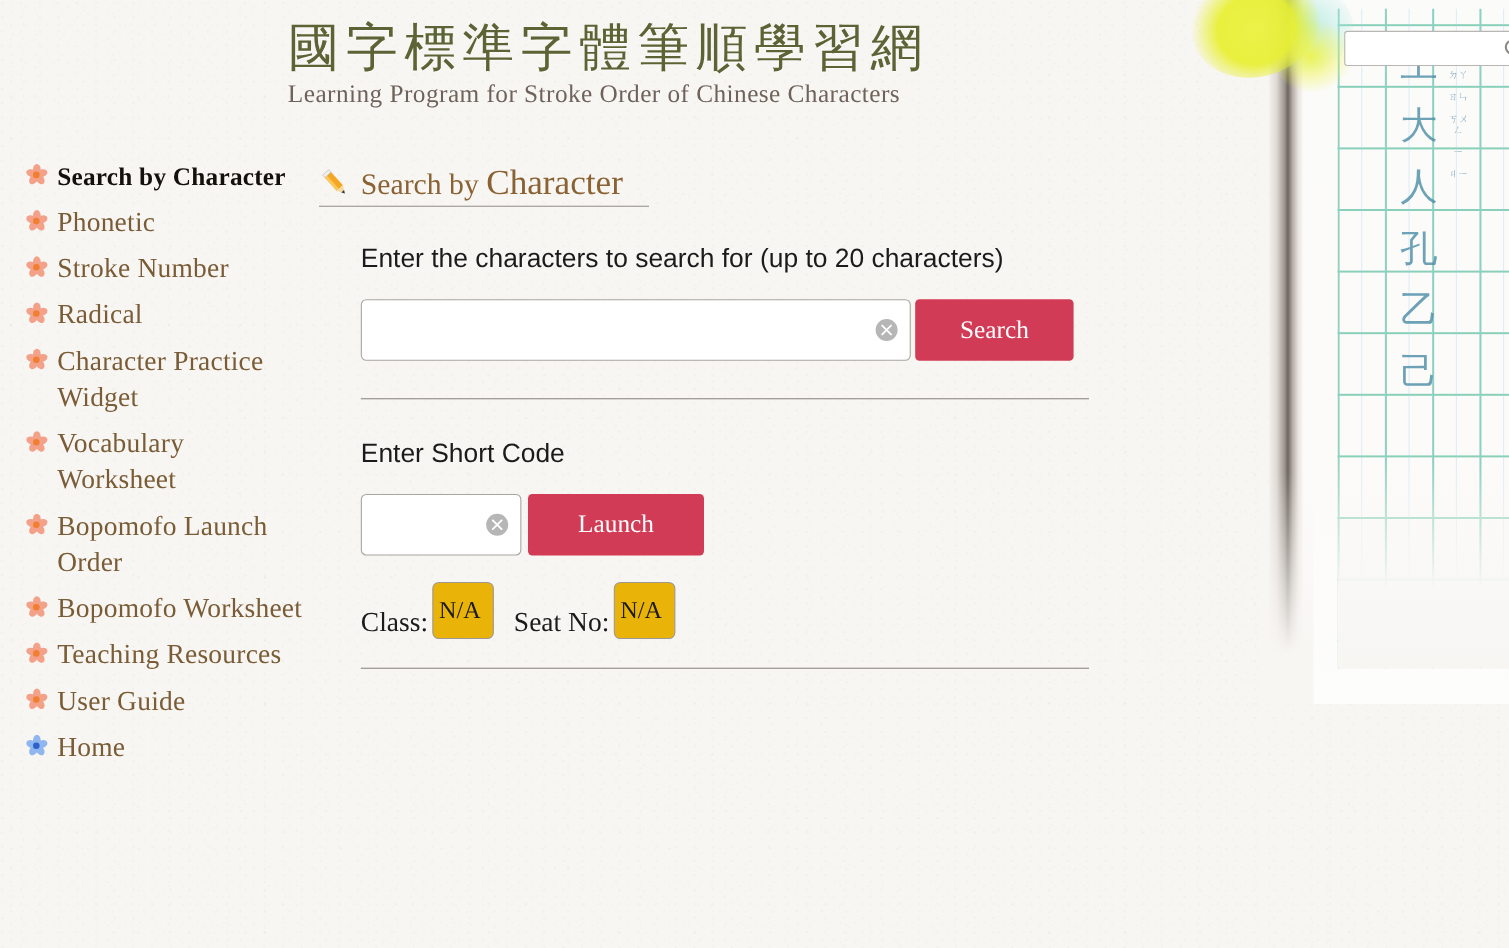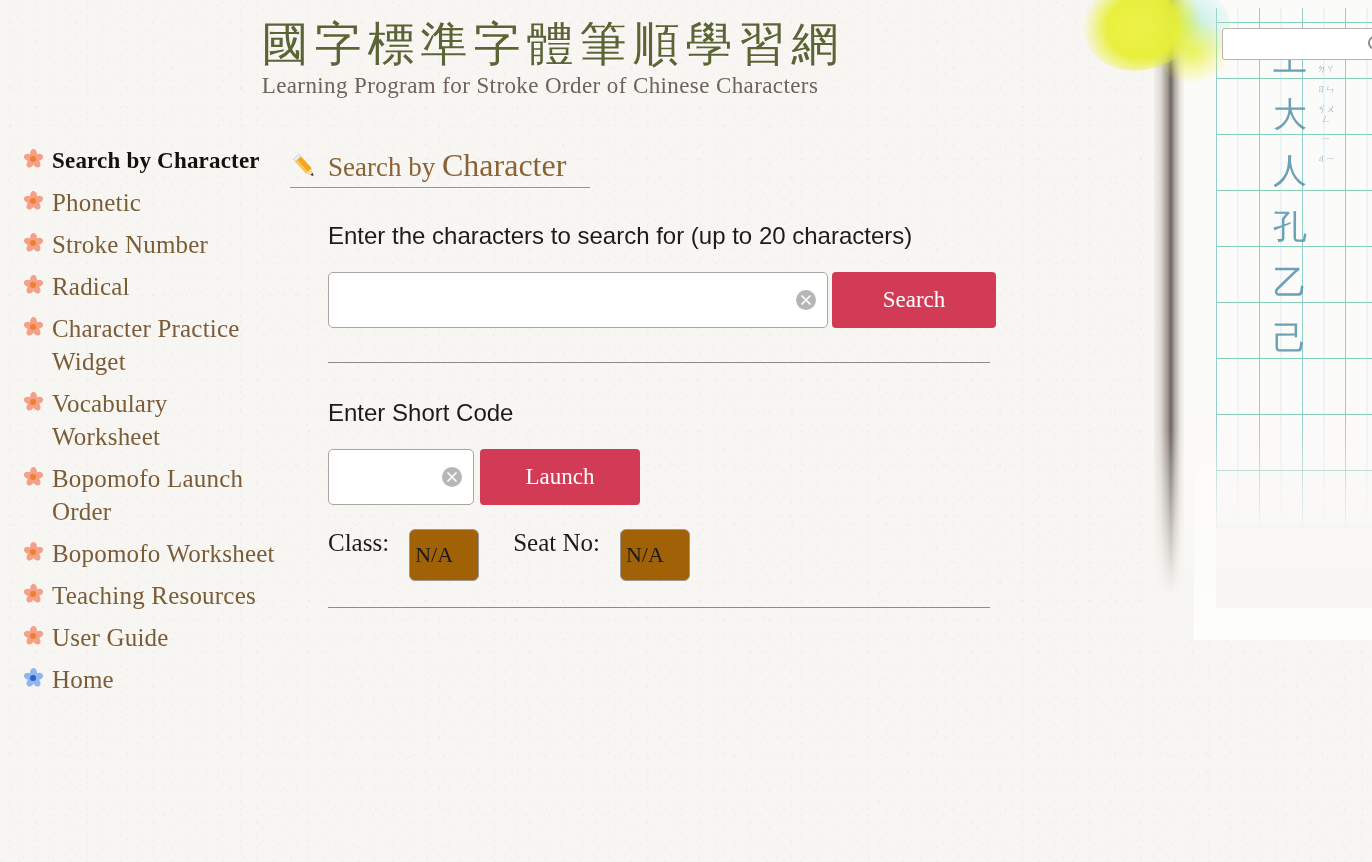--- a/index.html
+++ b/index.html
@@ -307,46 +307,46 @@
     height: 56px;
     background: #d23b55;
     color: #ffffff;
     border: none;
     border-radius: 4px;
     font-family: "Liberation Serif", "DejaVu Serif", serif;
     font-size: 23px;
     cursor: pointer;
     padding: 0 10px;
   }
-  .btn.search-btn { width: 164px; margin-left: 4px; }
+  .btn.search-btn { width: 144px; margin-left: 4px; }
   .btn.launch-btn { width: 160px; margin-left: 6px; }
 
   .divider {
     margin: 34px 0 0 38px;
     width: 662px;
     height: 1px;
     background: #8e8a86;
   }
   .section-gap { height: 36px; }
 
   .class-row {
     display: flex;
-    align-items: flex-start;
+    align-items: flex-end;
     margin-left: 38px;
     margin-top: 24px;
-    gap: 16px;
+    gap: 0;
   }
   .inline-label {
     font-family: "Liberation Serif", "DejaVu Serif", serif;
     font-size: 25px;
     color: #1b1b1b;
   }
   .smallbox {
-    width: 70px; height: 52px;
-    background: #a16207;
+    width: 56px; height: 52px;
+    background: #eab308;
     border: 1px solid #9d9894;
     border-radius: 6px;
     display: flex; align-items: center;
     padding-left: 5px;
     margin: 0 4px;
     font-family: "Liberation Serif", "DejaVu Serif", serif;
     font-size: 22px;
     color: #1b1b1b;
   }
   .seat-label { margin-left: 14px; }

